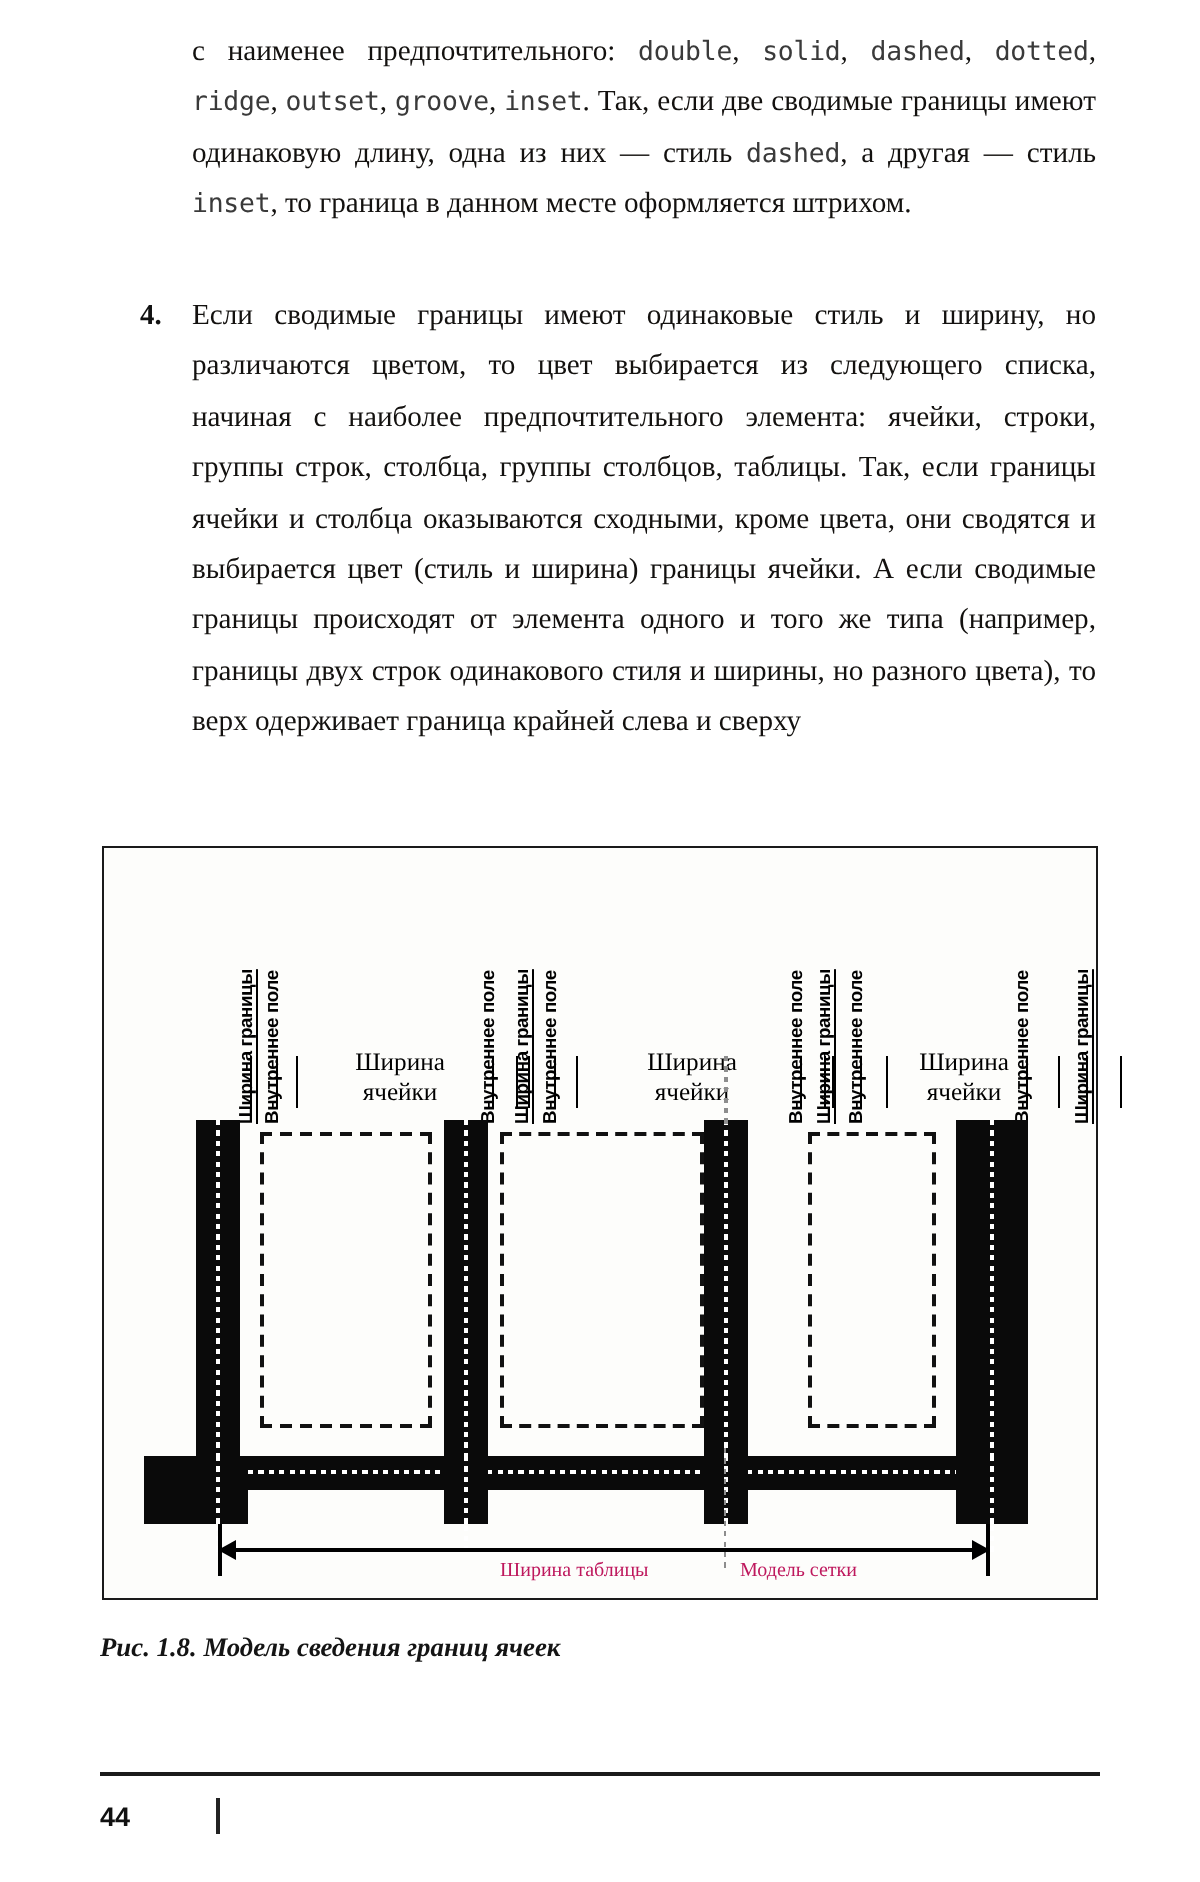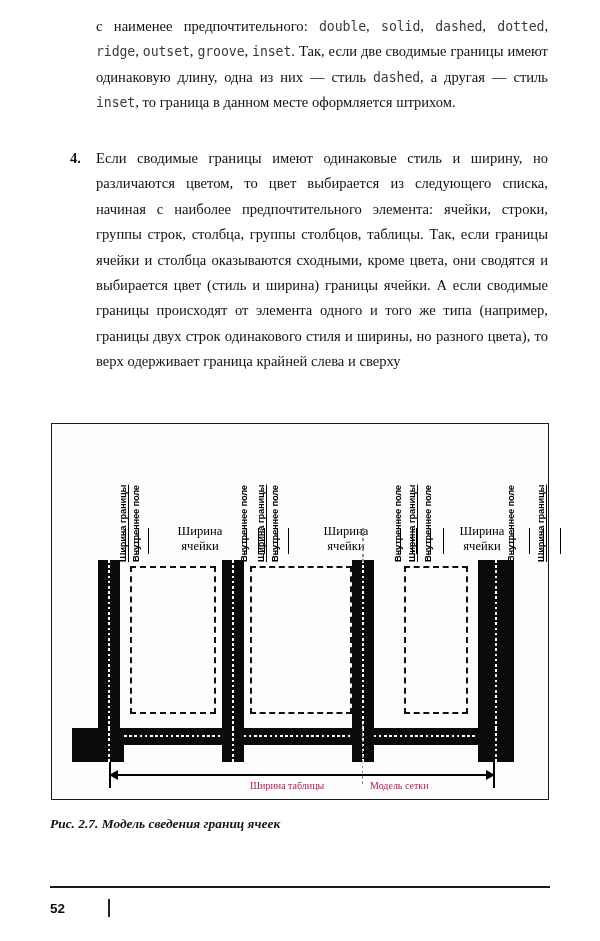--- a/index.html
+++ b/index.html
@@ -305,21 +305,21 @@
         <div class="arrow-head left" style="left: 57px; top: 346px;"></div>
         <div class="arrow-head right" style="left: 434px; top: 346px;"></div>
         <div class="ext-line" style="left: 57px; top: 338px; height: 26px;"></div>
         <div class="ext-line" style="left: 441px; top: 338px; height: 26px;"></div>
         <div class="gridline-v dark" style="left: 310px; top: 300px; height: 62px;"></div>
         <div class="hlabel" style="left: 198px; top: 356px;">Ширина таблицы</div>
         <div class="hlabel" style="left: 318px; top: 356px;">Модель сетки</div>
       </div>
   </div>
 
-  <div class="caption">Рис. 2.7. Модель сведения границ ячеек</div>
+  <div class="caption">Рис. 1.8. Модель сведения границ ячеек</div>
 
   <div class="footer-rule"></div>
   <div class="footer">
-    <div class="folio">52</div>
+    <div class="folio">44</div>
     <div class="footer-sep"></div>
   </div>
 
 </div>
 
 </body></html>

